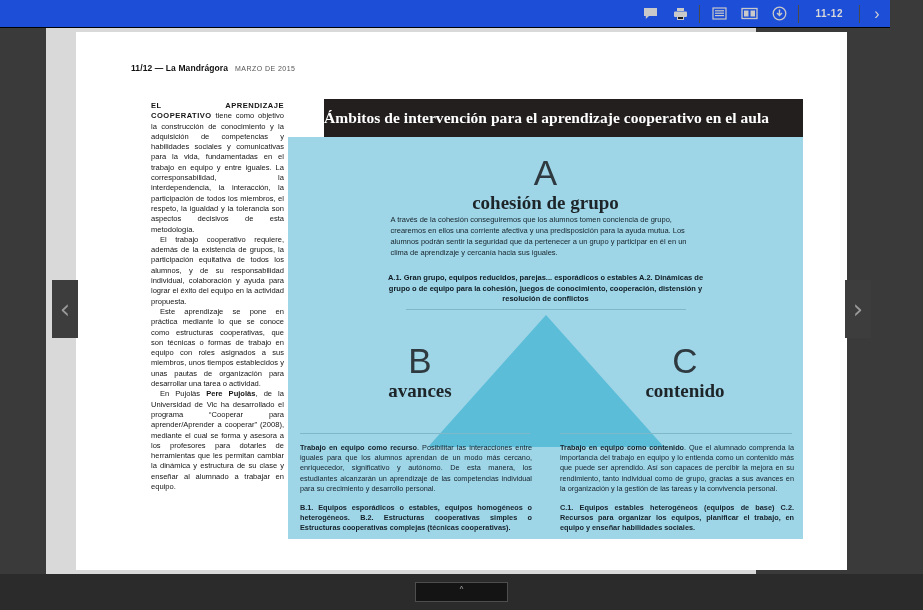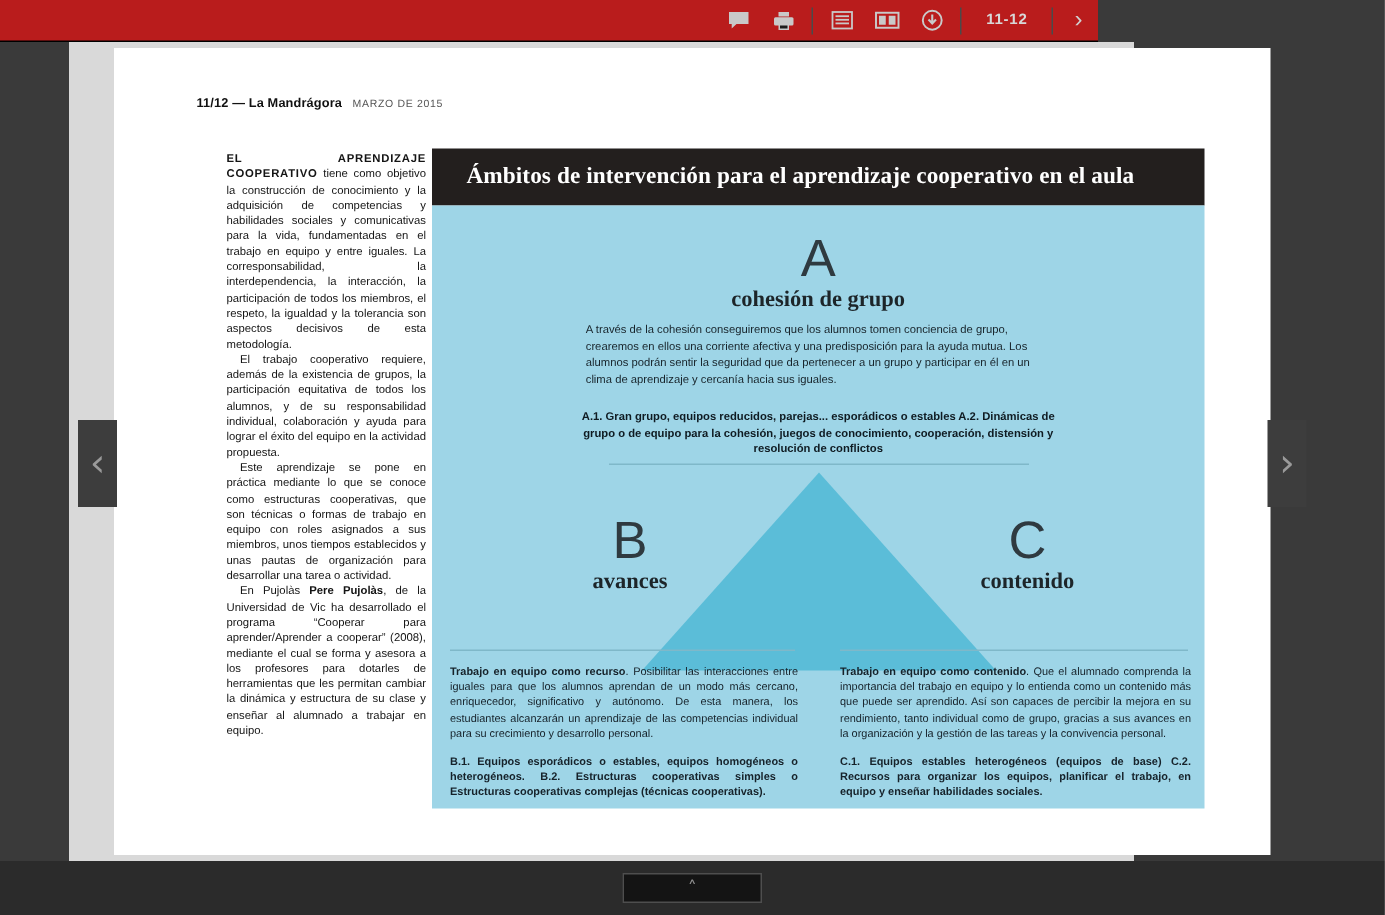--- a/index.html
+++ b/index.html
@@ -6,22 +6,22 @@
   html, body {
     width: 923px; height: 610px;
     background: #2b2b2b;
     font-family: "Liberation Sans", sans-serif;
     overflow: hidden;
   }
   #viewer { position: relative; width: 923px; height: 610px; background: #3a3a3a; }
 
   
   .toolbar {
-    position: absolute; top: 0; left: 0; width: 732px; height: 28px;
-    background: #b91c1c; display: flex; align-items: center; justify-content: flex-end;
+    position: absolute; top: 0; left: 0; width: 890px; height: 28px;
+    background: #1d4ed8; display: flex; align-items: center; justify-content: flex-end;
     border-bottom: 1px solid #000;
   }
   .tb-group { display: flex; align-items: center; height: 28px; }
   .tb-btn {
     width: 30px; height: 28px; display: flex; align-items: center; justify-content: center;
     cursor: pointer;
   }
   .tb-btn svg { display: block; }
   .tb-sep { width: 1px; height: 18px; background: #4a4a4a; margin: 0 4px; }
   .tb-page {
@@ -70,21 +70,21 @@
   .article p.first { text-indent: 0; }
   .article .kicker { font-weight: bold; letter-spacing: .5px; }
   .article b { font-weight: bold; }
 
   
   .info {
     position: absolute; left: 212px; top: 67px; width: 515px; height: 440px;
   }
   .info-title-bar {
     height: 38px; background: #231f1e; display: flex; align-items: center;
-    padding-left: 23px;
+    margin-left: 36px;
   }
   .info-title {
     color: #ffffff; font-family: "Liberation Serif", serif; font-weight: bold;
     font-size: 15.5px; letter-spacing: .05px;
   }
   .info-body {
     position: relative; height: 402px; background: #9ed5e7; overflow: hidden;
   }
 
   
@@ -97,21 +97,21 @@
   }
 
   
   .sec-a { position: absolute; top: 18px; left: 0; width: 100%; text-align: center; }
   .letter {
     font-family: "Liberation Sans", sans-serif; font-weight: normal;
     font-size: 35px; color: #2f3a40; line-height: 1;
   }
   .letter-name {
     font-family: "Liberation Serif", serif; font-weight: bold;
-    font-size: 15px; color: #1d2529; margin-top: 2px;
+    font-size: 19px; color: #1d2529; margin-top: 2px;
   }
   .a-body {
     position: absolute; top: 78px; left: 50%; transform: translateX(-50%);
     width: 310px; text-align: left; font-size: 7.5px; line-height: 1.45;
     color: #17232a;
   }
   .a-list {
     position: absolute; top: 136px; left: 50%; transform: translateX(-50%);
     width: 320px; text-align: center; font-size: 7.5px; line-height: 1.42;
     font-weight: bold; color: #0f1b22;

